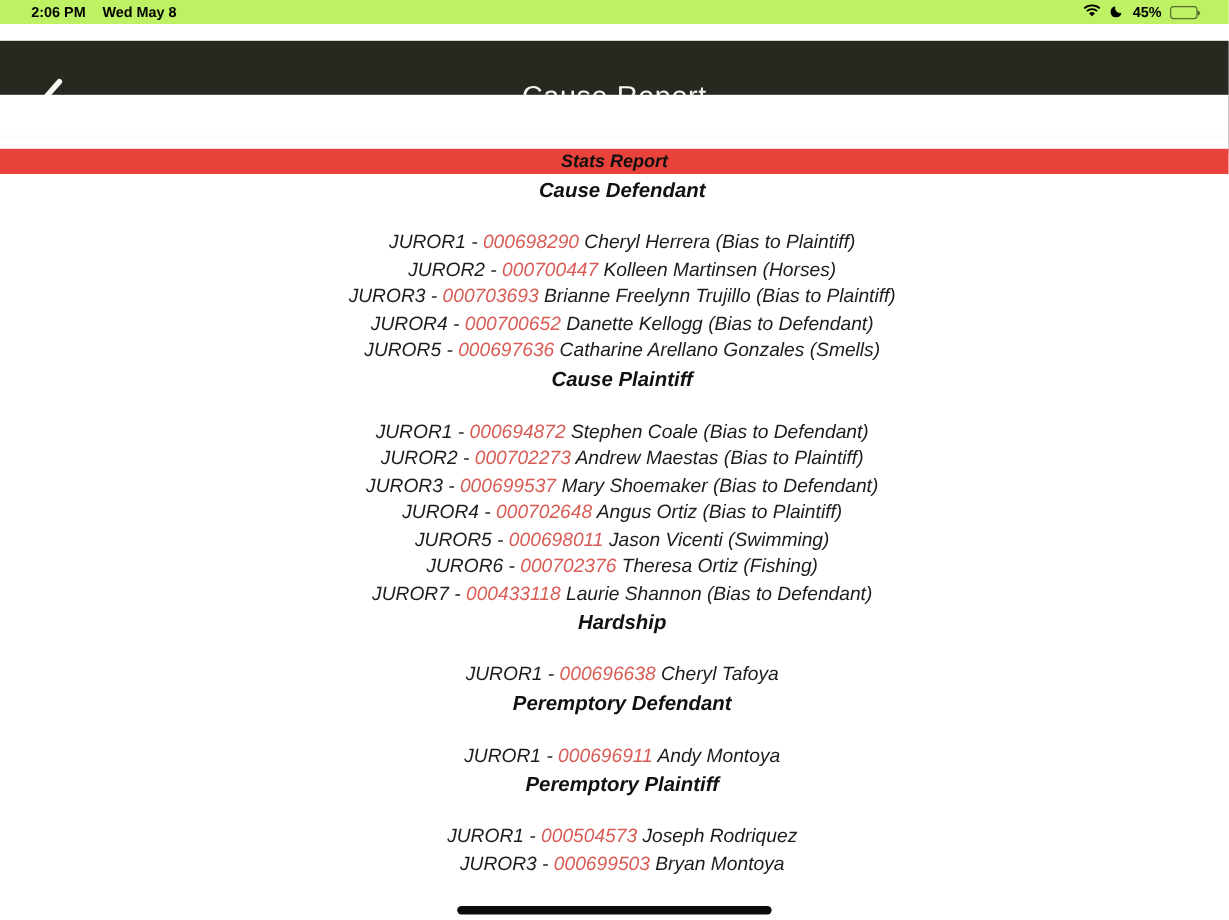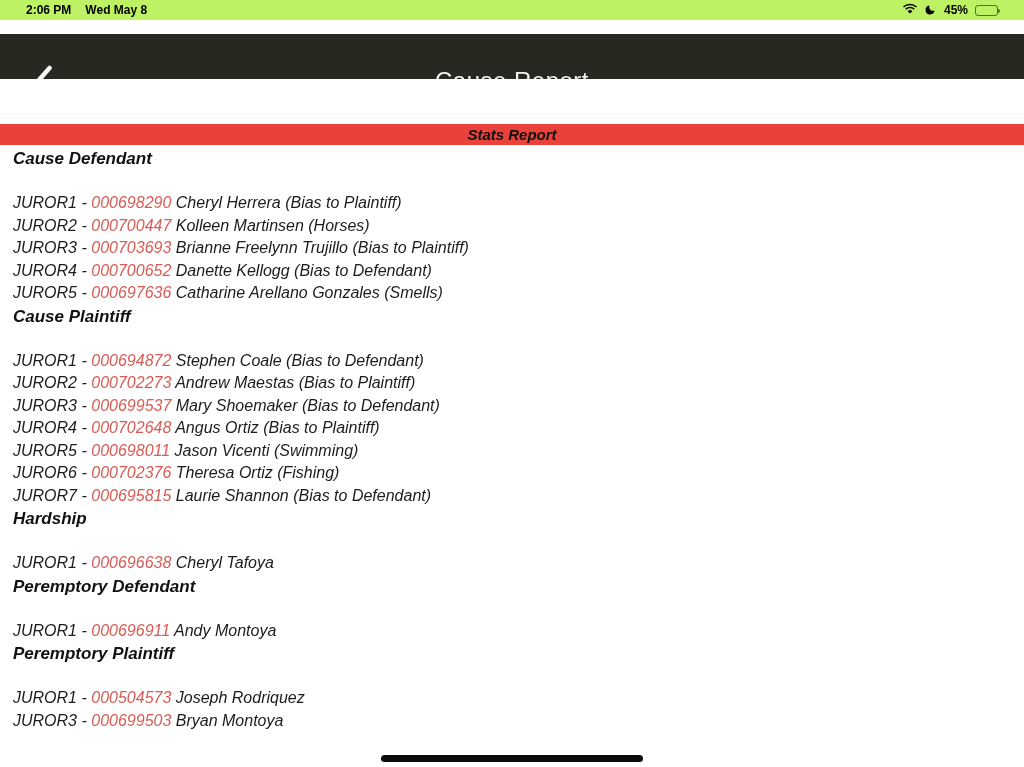--- a/index.html
+++ b/index.html
@@ -27,21 +27,21 @@
     width:40px; height:40px; background:none; border:none; cursor:pointer;
     display:flex; align-items:center; justify-content:center; }
 
   
   .content { position:absolute; top:79px; left:0; width:100%; height:764px;
     background:#fff; overflow:hidden;font-style:italic; }
   .hairline { width:100%; height:35px; border-bottom:1px solid rgba(0,0,0,.035); }
   .banner { margin-top:10px; width:100%; height:21px; background:var(--banner-red,#e8423a);
     display:flex; align-items:center; justify-content:center; }
   .banner span { font-size:15px; font-weight:bold; color:#111; }
-  .report { text-align:left; color:#1c1c1e; padding-top:2px;margin-left:13px; }
+  .report { text-align:center; color:#1c1c1e; padding-top:2px;margin-left:13px; }
   .section-heading { font-size:17px; font-weight:bold; color:#111; line-height:23px; }
   .spacer-line { height:22px; }
   .juror-line { font-size:16px; line-height:22.5px; white-space:nowrap; }
   .juror-number { color:var(--number-red,#d85c55); }
 
   
   .home-indicator { position:absolute; left:50%; transform:translateX(-50%);
     bottom:5px; width:262px; height:7px; background:#0b0b0b; border-radius:4px; }
 </style>
 </head>
@@ -100,21 +100,21 @@
         <div class="juror-line"><span>JUROR4 - </span><span class="juror-number">000700652</span><span> Danette Kellogg (Bias to Defendant)</span></div>
         <div class="juror-line"><span>JUROR5 - </span><span class="juror-number">000697636</span><span> Catharine Arellano Gonzales (Smells)</span></div>
         <div class="section-heading">Cause Plaintiff</div>
         <div class="spacer-line"></div>
         <div class="juror-line"><span>JUROR1 - </span><span class="juror-number">000694872</span><span> Stephen Coale (Bias to Defendant)</span></div>
         <div class="juror-line"><span>JUROR2 - </span><span class="juror-number">000702273</span><span> Andrew Maestas (Bias to Plaintiff)</span></div>
         <div class="juror-line"><span>JUROR3 - </span><span class="juror-number">000699537</span><span> Mary Shoemaker (Bias to Defendant)</span></div>
         <div class="juror-line"><span>JUROR4 - </span><span class="juror-number">000702648</span><span> Angus Ortiz (Bias to Plaintiff)</span></div>
         <div class="juror-line"><span>JUROR5 - </span><span class="juror-number">000698011</span><span> Jason Vicenti (Swimming)</span></div>
         <div class="juror-line"><span>JUROR6 - </span><span class="juror-number">000702376</span><span> Theresa Ortiz (Fishing)</span></div>
-        <div class="juror-line"><span>JUROR7 - </span><span class="juror-number">000695815</span><span> Laurie Shannon (Bias to Defendant)</span></div>
+        <div class="juror-line"><span>JUROR7 - </span><span class="juror-number">000433118</span><span> Laurie Shannon (Bias to Defendant)</span></div>
         <div class="section-heading">Hardship</div>
         <div class="spacer-line"></div>
         <div class="juror-line"><span>JUROR1 - </span><span class="juror-number">000696638</span><span> Cheryl Tafoya</span></div>
         <div class="section-heading">Peremptory Defendant</div>
         <div class="spacer-line"></div>
         <div class="juror-line"><span>JUROR1 - </span><span class="juror-number">000696911</span><span> Andy Montoya</span></div>
         <div class="section-heading">Peremptory Plaintiff</div>
         <div class="spacer-line"></div>
         <div class="juror-line"><span>JUROR1 - </span><span class="juror-number">000504573</span><span> Joseph Rodriquez</span></div>
         <div class="juror-line"><span>JUROR3 - </span><span class="juror-number">000699503</span><span> Bryan Montoya</span></div>

